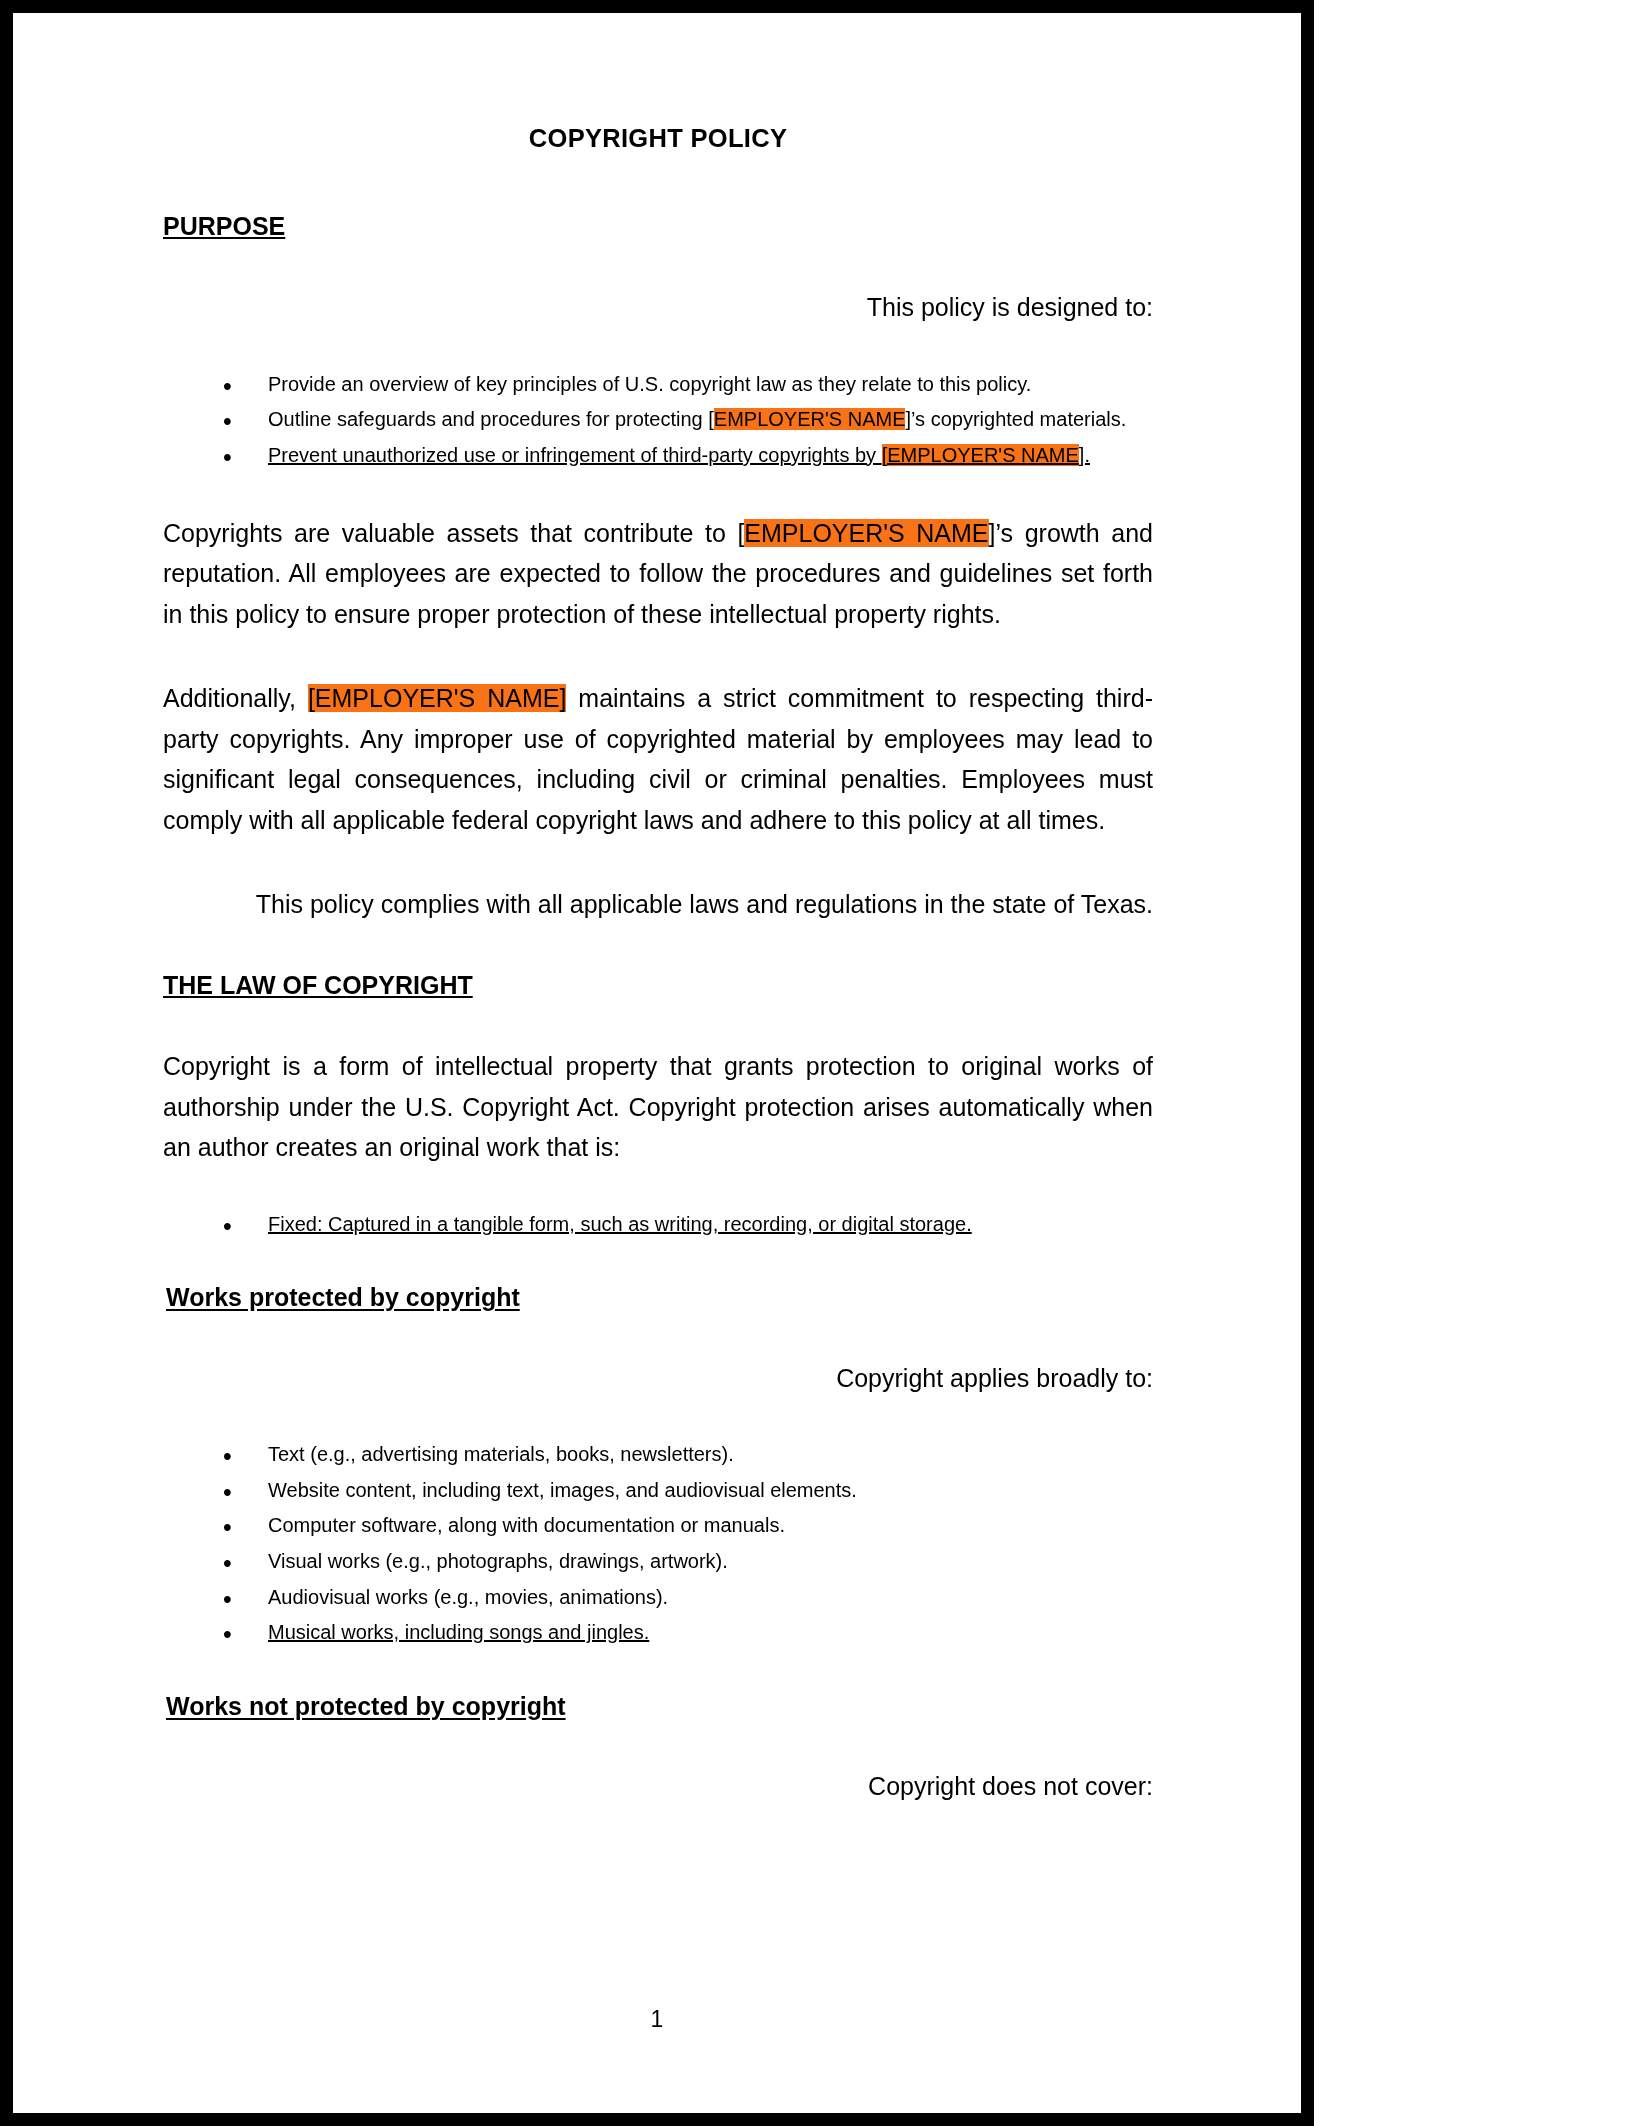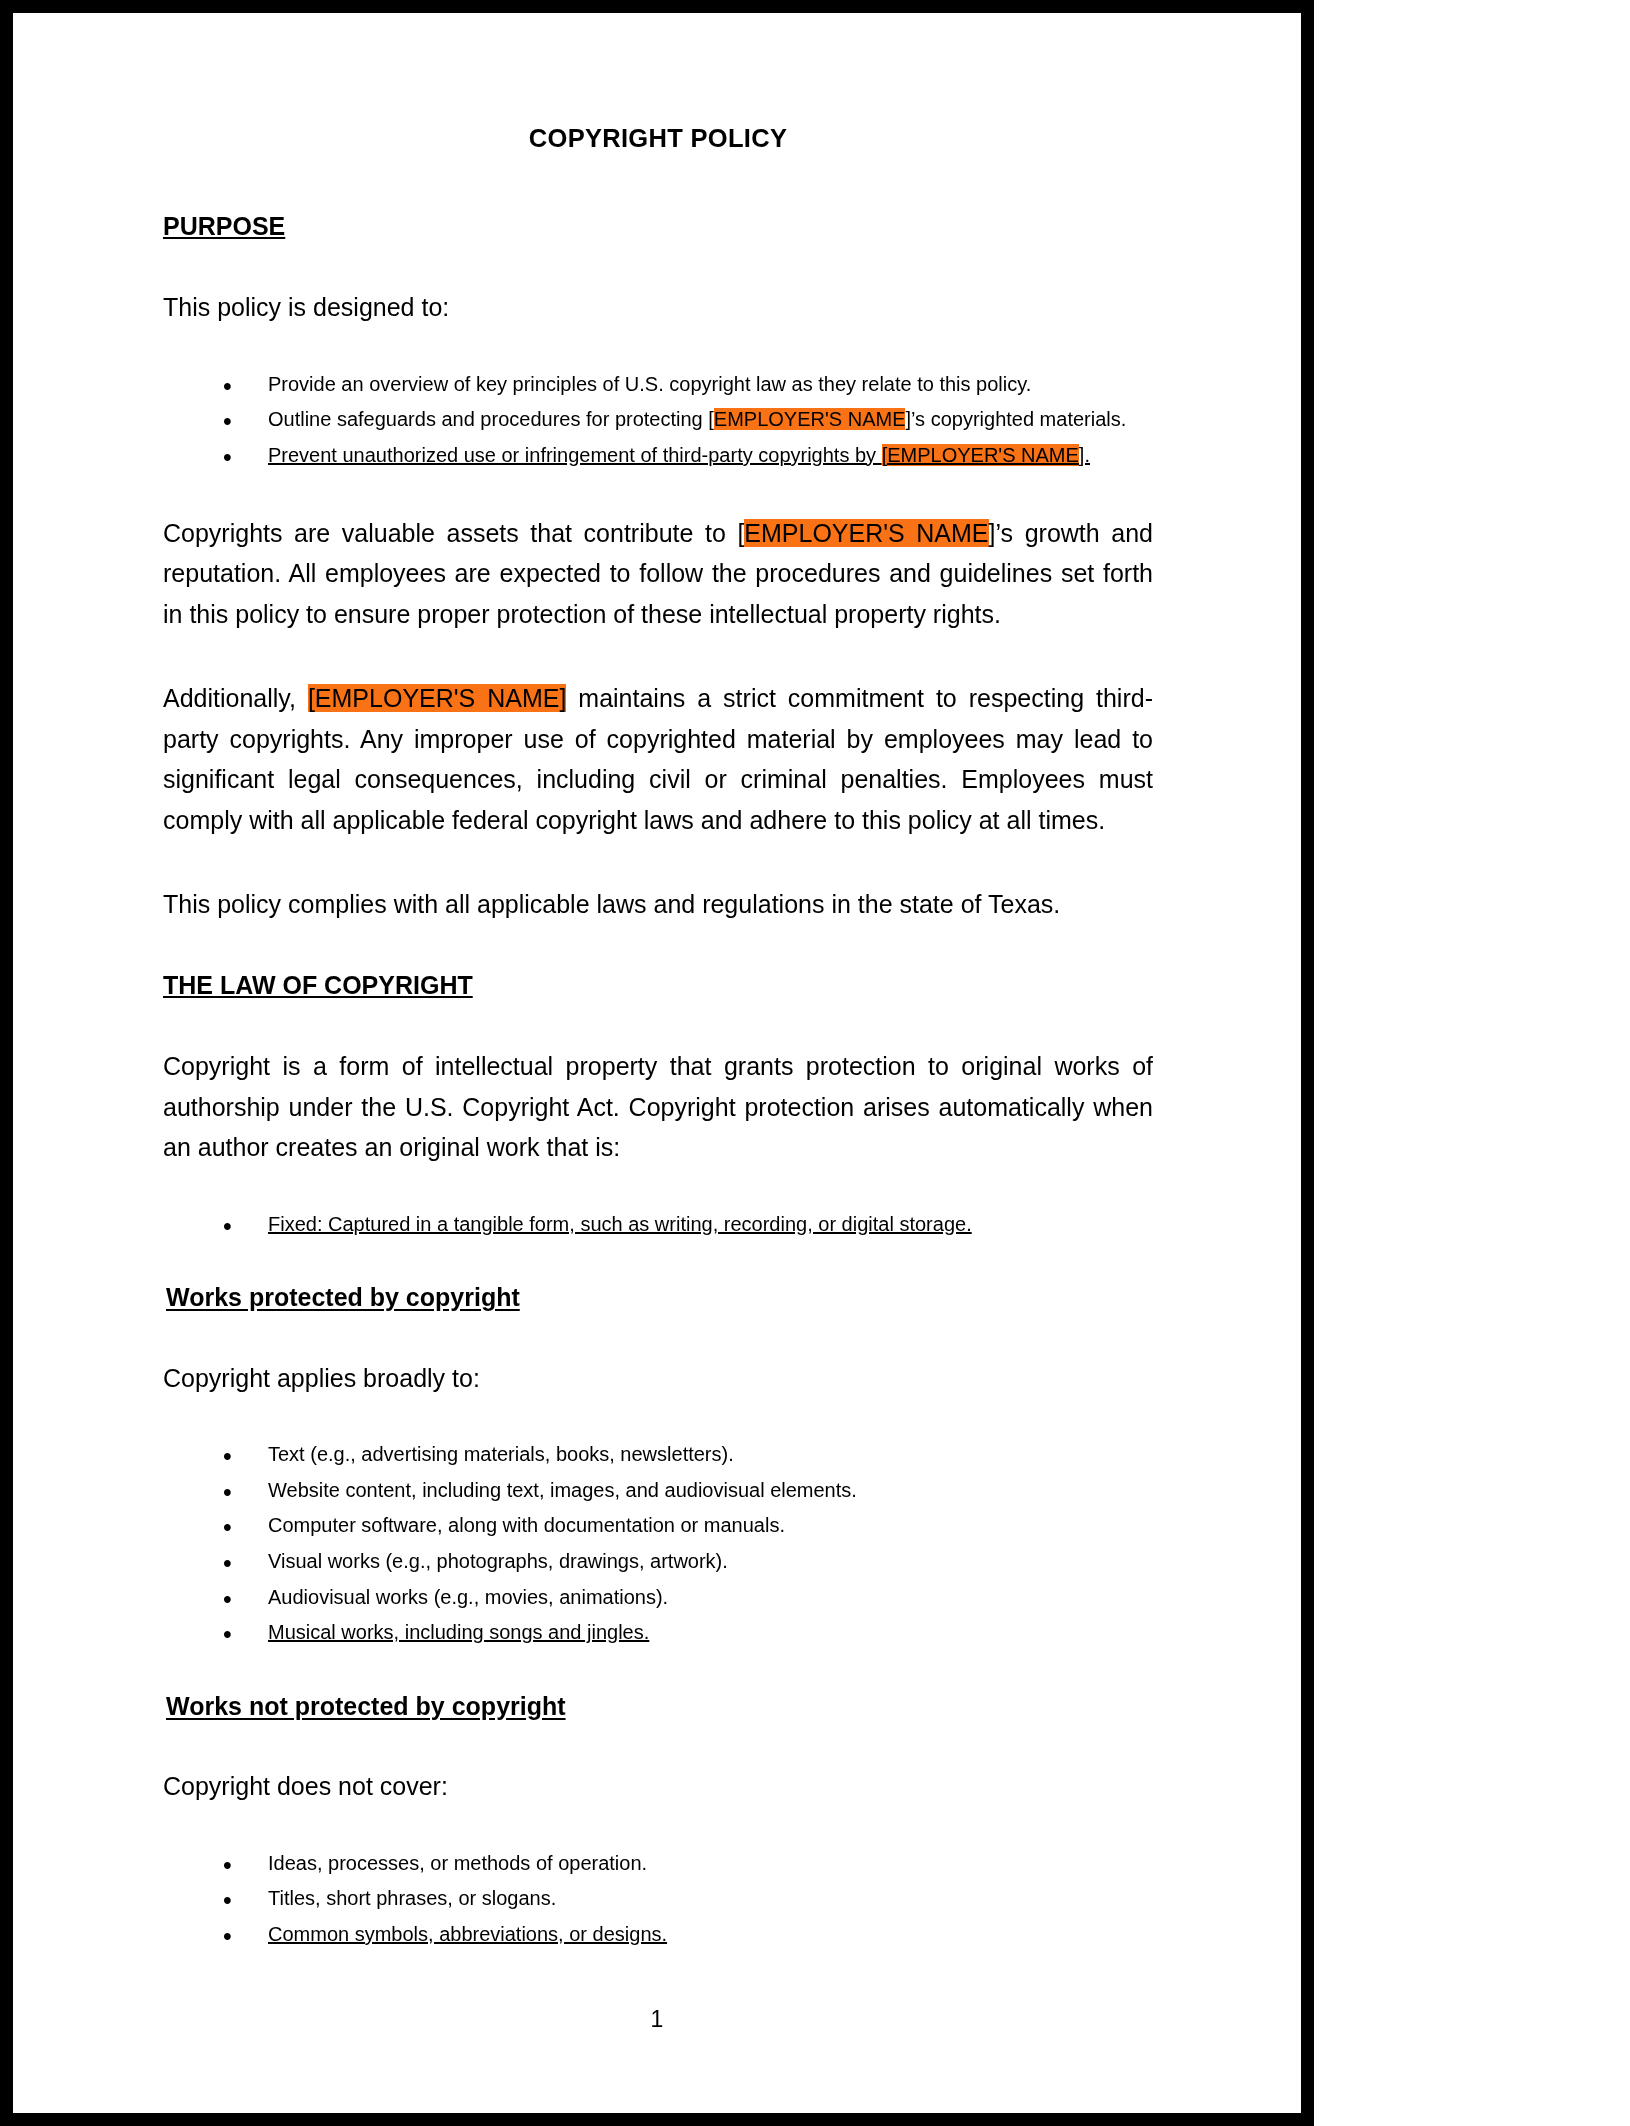--- a/index.html
+++ b/index.html
@@ -46,20 +46,21 @@
     font-size: 25px;
     text-decoration: underline;
     text-underline-offset: 3px;
     margin: 0 0 44px 3px;
     line-height: 1.3;
   }
   p.body-text {
     font-size: 25px;
     line-height: 1.62;
     margin: 0 0 44px 0;
+    text-align: right;
   }
   p.body-text.justify {
     text-align: justify;
     text-justify: inter-word;
   }
   ul.bullets {
     list-style: none;
     margin: 0 0 44px 0;
     padding: 0;
   }
@@ -158,28 +159,17 @@
       </li>
       <li>
         <span>Musical works, including songs and jingles.</span>
       </li>
     </ul>
 
     <h3 class="sub-heading">Works not protected by copyright</h3>
 
     <p class="body-text">Copyright does not cover:</p>
 
-    <ul class="bullets">
-      <li>
-        <span>Ideas, processes, or methods of operation.</span>
-      </li>
-      <li>
-        <span>Titles, short phrases, or slogans.</span>
-      </li>
-      <li>
-        <span>Common symbols, abbreviations, or designs.</span>
-      </li>
-    </ul>
 
   </div>
 
   <div class="page-number">1</div>
 </div>
 
 </body></html>

